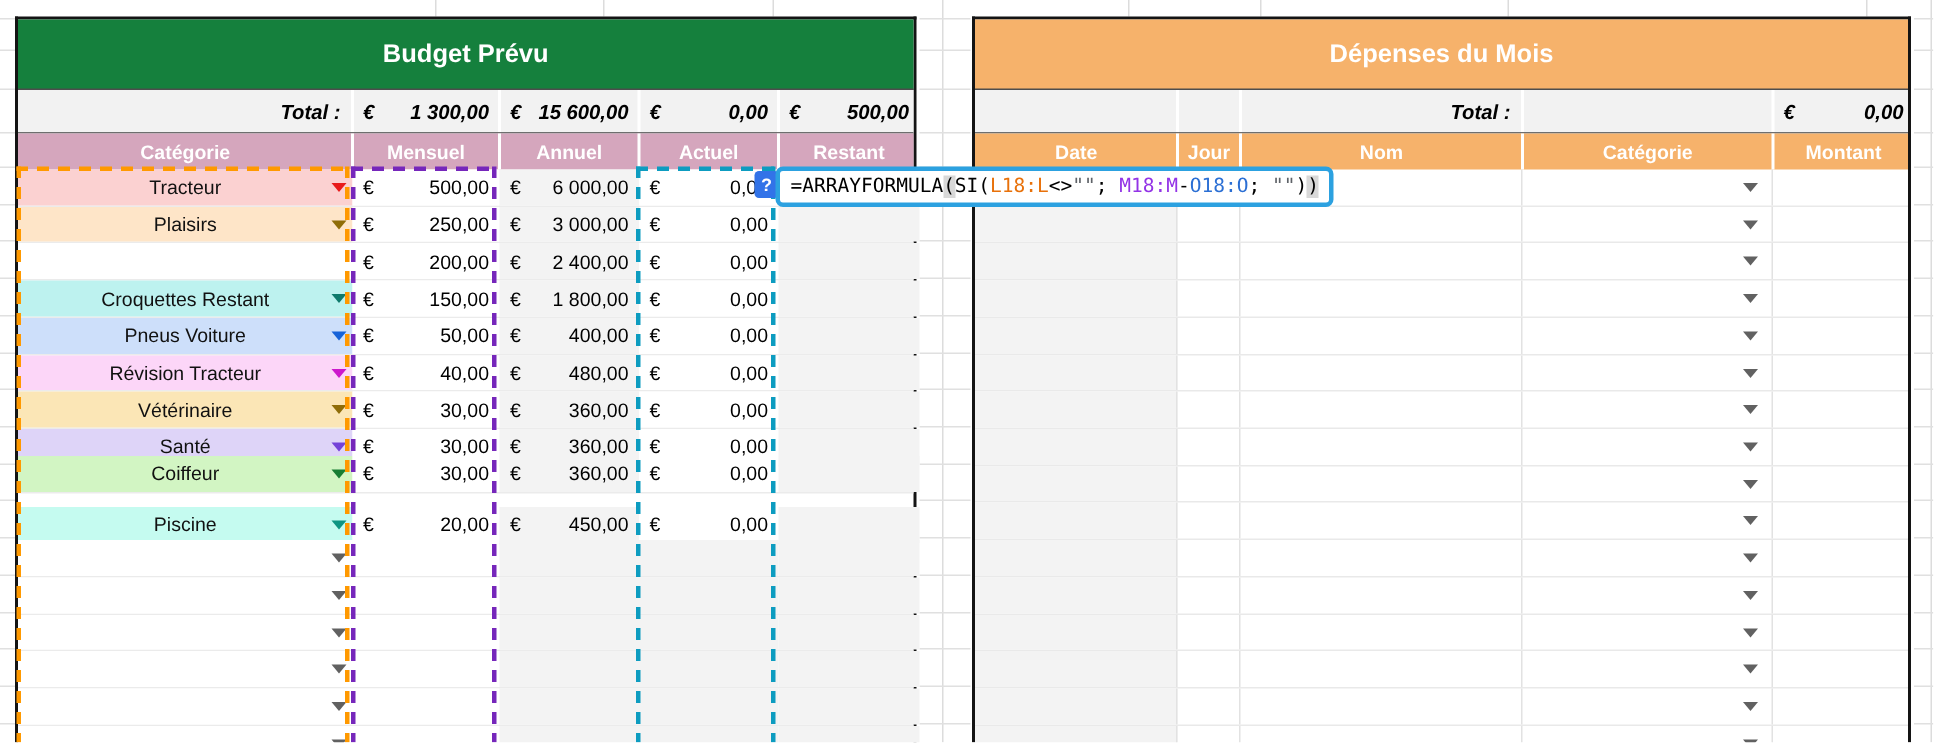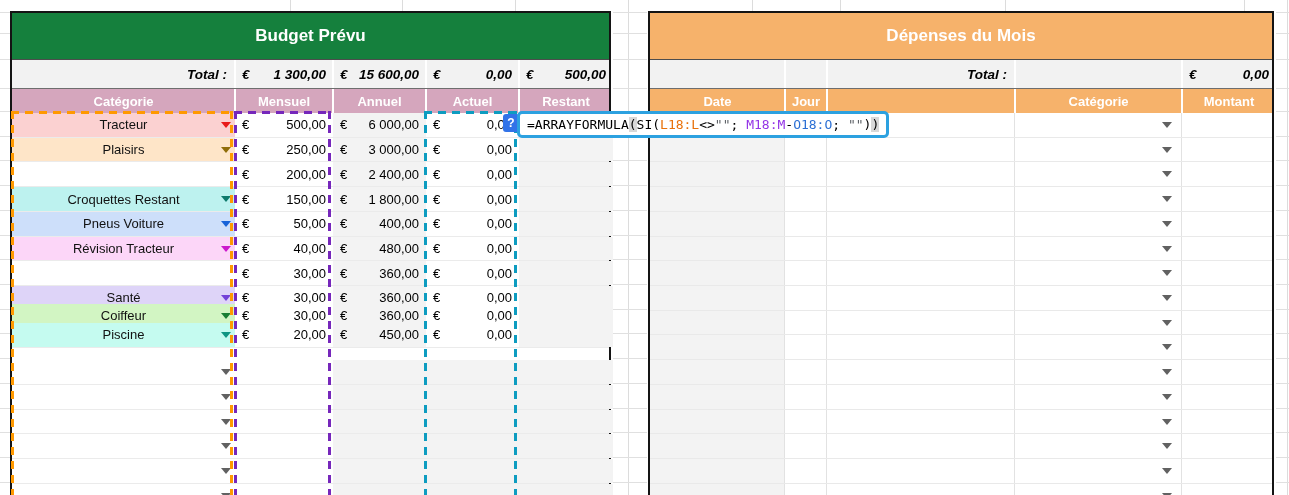--- a/index.html
+++ b/index.html
@@ -273,20 +273,24 @@
             <span>€</span>
             <span>480,00</span>
           </div>
           <div class="cell money-cell" style="left: 414px; width: 93px; background: rgb(255, 255, 255);">
             <span>€</span>
             <span>0,00</span>
           </div>
           <div class="cell" style="left: 507px; width: 94px; background: rgb(243, 243, 243);"></div>
         </div>
         <div class="row" style="top: 248.32px; height: 24.72px; border-bottom: 1px solid rgb(235, 235, 235);">
+          <div class="cell" style="left: 0px; width: 223px; background: rgb(251, 230, 182);">
+            <div class="cat-label">Vétérinaire</div>
+            <div class="arrow" style="left: 209px; top: 9px; border-top-color: rgb(143, 109, 8);"></div>
+          </div>
           <div class="cell money-cell" style="left: 223px; width: 98px; background: rgb(255, 255, 255);">
             <span>€</span>
             <span>30,00</span>
           </div>
           <div class="cell money-cell" style="left: 321px; width: 93px; background: rgb(243, 243, 243);">
             <span>€</span>
             <span>360,00</span>
           </div>
           <div class="cell money-cell" style="left: 414px; width: 93px; background: rgb(255, 255, 255);">
             <span>€</span>
@@ -325,21 +329,21 @@
           <div class="cell money-cell" style="left: 321px; width: 93px; background: rgb(243, 243, 243);">
             <span>€</span>
             <span>360,00</span>
           </div>
           <div class="cell money-cell" style="left: 414px; width: 93px; background: rgb(255, 255, 255);">
             <span>€</span>
             <span>0,00</span>
           </div>
           <div class="cell" style="left: 507px; width: 94px; background: rgb(243, 243, 243);"></div>
         </div>
-        <div class="row" style="top: 310px; height: 24.72px; border-bottom: 1px solid rgb(235, 235, 235); text-align: right;">
+        <div class="row" style="top: 325px; height: 24.72px; border-bottom: 1px solid rgb(235, 235, 235); text-align: right;">
           <div class="cell" style="left: 0px; width: 223px; background: rgb(197, 251, 240);">
             <div class="cat-label">Piscine</div>
             <div class="arrow" style="left: 209px; top: 9px; border-top-color: rgb(15, 149, 130);"></div>
           </div>
           <div class="cell money-cell" style="left: 223px; width: 98px; background: rgb(255, 255, 255);">
             <span>€</span>
             <span>20,00</span>
           </div>
           <div class="cell money-cell" style="left: 321px; width: 93px; background: rgb(243, 243, 243);">
             <span>€</span>
@@ -421,20 +425,21 @@
       </div>
       <div class="vsep" style="left:134px"></div>
         <div class="vsep" style="left:176px"></div>
       <div class="vsep" style="left:364px"></div>
         <div class="vsep" style="left:531px"></div>
     </div>
 
     <div class="header-row" id="expenses-header-row" style="background: rgb(246, 178, 107);">
       <div class="hcell" style="left:0;width:135px">Date</div>
       <div class="hcell" style="left:135px;width:42px">Jour</div>
+      <div class="hcell" style="left:177px;width:188px">Nom</div>
       <div class="hcell" style="left:365px;width:167px">Catégorie</div>
       <div class="hcell" style="left:532px;width:94px">Montant</div>
       <div class="vsep" style="left:134px"></div>
         <div class="vsep" style="left:176px"></div>
       <div class="vsep" style="left:364px"></div>
         <div class="vsep" style="left:531px"></div>
     </div>
 
     <div id="expenses-rows">
         <div class="row" style="top: 100px; height: 24.72px; border-bottom: 1px solid rgb(233, 233, 233);">

